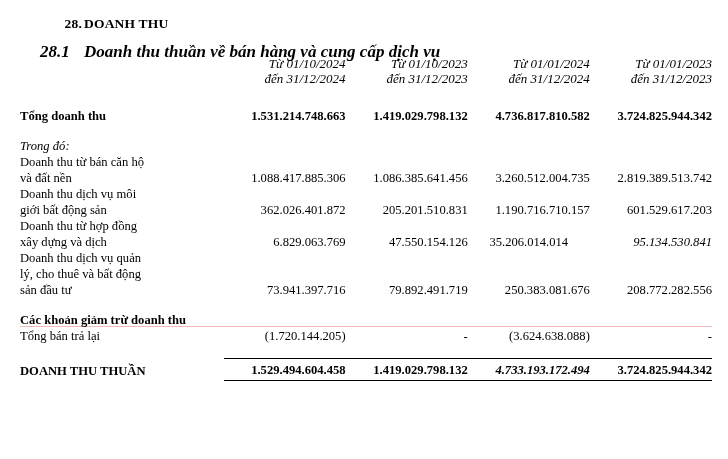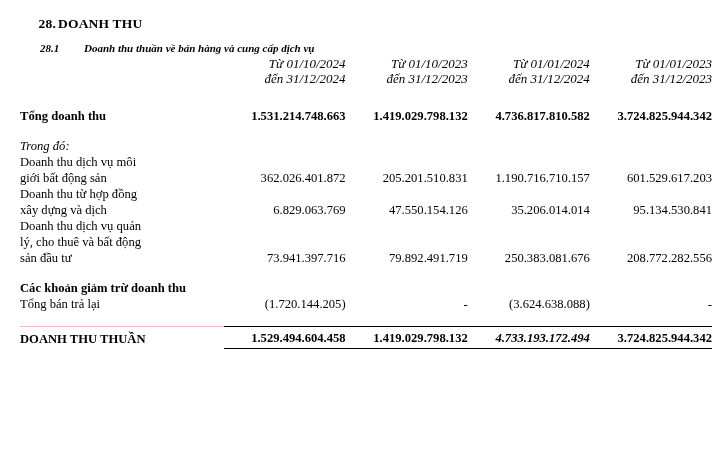--- a/index.html
+++ b/index.html
@@ -16,35 +16,35 @@
     overflow: hidden;
   }
   .page {
     position: relative;
     width: 728px;
     height: 459px;
     padding: 0;
   }
   .section-title {
     position: absolute;
-    left: 26px;
+    left: 52px;
     top: 16px;
     font-size: 13.5px;
     font-weight: bold;
     letter-spacing: 0.2px;
   }
   .section-title .num {
     display: inline-block;
     width: 30px;
   }
   .subsection {
     position: absolute;
     left: 40px;
     top: 42px;
-    font-size: 11px;
+    font-size: 17px;
     font-style: italic;
     font-weight: bold;
   }
   .subsection .subnum {
     display: inline-block;
     width: 44px;
     font-style: italic;
     font-weight: bold;
   }
   table.fin {
@@ -156,41 +156,51 @@
         </tr>
 
       <tr class="row-line">
         <td class="label ital">Trong đó:</td>
         <td class="num"></td>
         <td class="num"></td>
         <td class="num"></td>
         <td class="num"></td>
       </tr>
 
+      <tr class="row-line">
+        <td class="label">
+          <div>Doanh thu từ bán căn hộ</div>
+          <div>và đất nền</div>
+        </td>
+        <td class="num" style="padding-top:16px;">1.088.417.885.306</td>
+        <td class="num" style="padding-top:16px;">1.086.385.641.456</td>
+        <td class="num" style="padding-top:16px;">3.260.512.004.735</td>
+        <td class="num" style="padding-top:16px;">2.819.389.513.742</td>
+      </tr>
 
       <tr class="row-line">
         <td class="label">
           <div>Doanh thu dịch vụ môi</div>
           <div>giới bất động sản</div>
         </td>
         <td class="num" style="padding-top:16px;">362.026.401.872</td>
         <td class="num" style="padding-top:16px;">205.201.510.831</td>
         <td class="num" style="padding-top:16px;">1.190.716.710.157</td>
         <td class="num" style="padding-top:16px;">601.529.617.203</td>
       </tr>
 
       <tr class="row-line">
         <td class="label">
           <div>Doanh thu từ hợp đồng</div>
           <div>xây dựng và dịch</div>
         </td>
         <td class="num" style="padding-top:16px;">6.829.063.769</td>
         <td class="num" style="padding-top:16px;">47.550.154.126</td>
-        <td class="num" style="padding-top:16px;">35.206.014.014</td>
-        <td class="num" style="padding-top:16px;">95.134.530.841</td>
+        <td class="num" style="padding-top:16px;text-align:center;">35.206.014.014</td>
+        <td class="num" style="padding-top:16px;font-style:italic;">95.134.530.841</td>
       </tr>
 
       <tr class="row-line">
         <td class="label">
           <div>Doanh thu dịch vụ quản</div>
           <div>lý, cho thuê và bất động</div>
           <div>sản đầu tư</div>
         </td>
         <td class="num" style="padding-top:32px;">73.941.397.716</td>
         <td class="num" style="padding-top:32px;">79.892.491.719</td>

